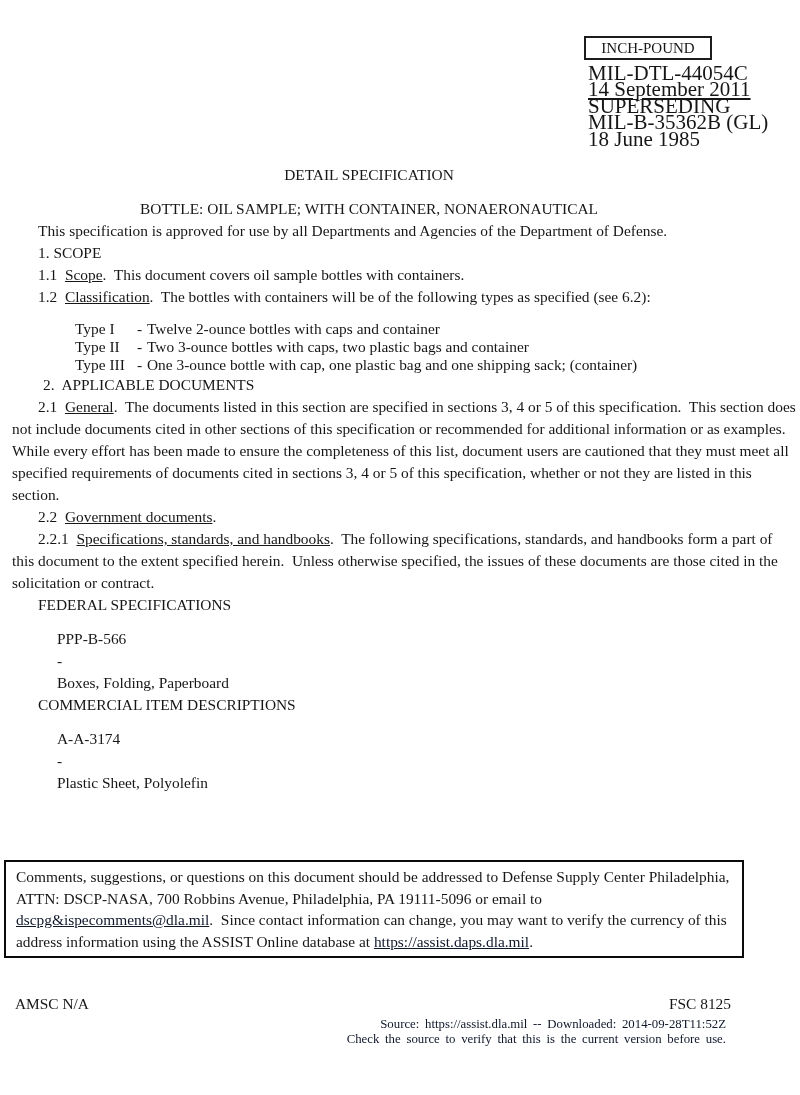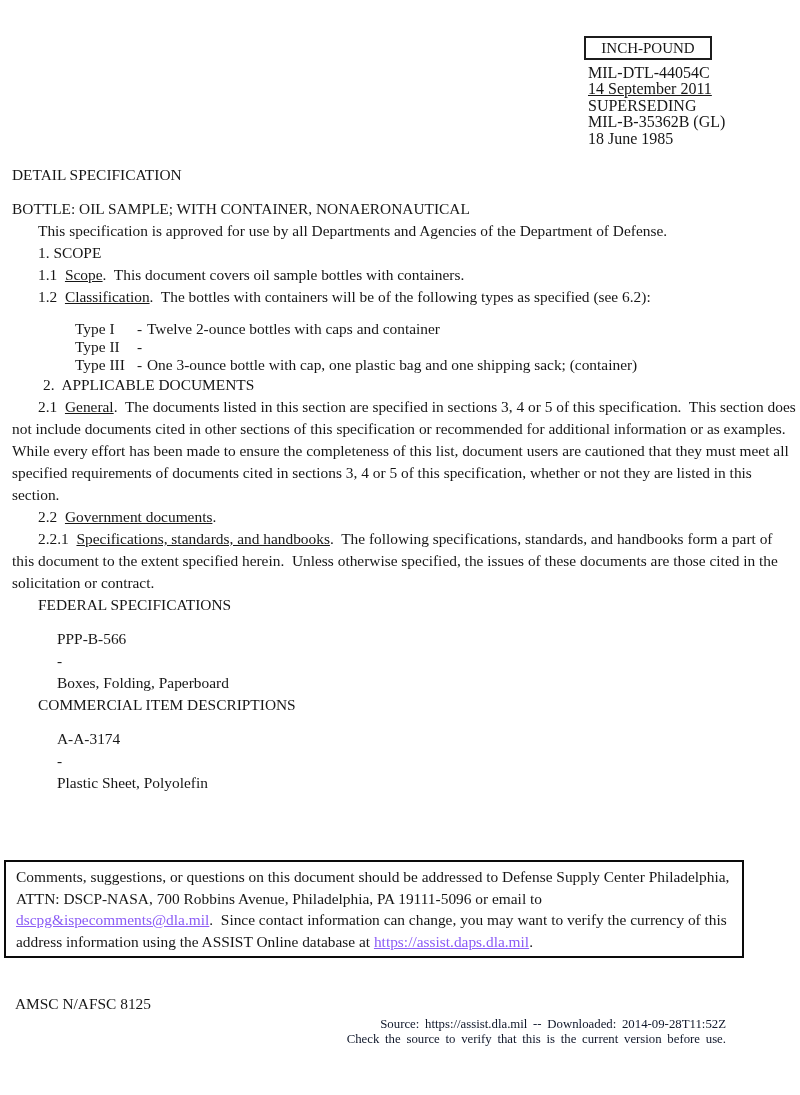--- a/index.html
+++ b/index.html
@@ -24,29 +24,29 @@
     border: 2px solid #1c1c1c;
     text-align: center;
     line-height: 20px;
     font-size: 15px;
   }
   .docid {
     position: absolute;
     left: 588px;
     top: 33px;
     line-height: 16.4px;
-    font-size: 16px;
+    font-size: 21px;
   }
   .doc {
     position: absolute;
     left: 0; top: 0; right: 0; bottom: 0;
     padding: 0 2px 0 12px;
   }
   .doc p { margin: 0; }
-  .center { width: 714px; }
+  .center { width: 714px; text-align: center; }
   .t1 { margin-top: 132px; }
   .t2 { margin-top: 12px; }
   .para { white-space: pre-wrap; text-indent: 26px; }
   .mt12 { margin-top: 12px; }
   .mt13 { margin-top: 13px; }
   .mt9  { margin-top: 9px; }
   .mt30 { margin-top: 30px; }
   .mt34 { margin-top: 34px; }
   .ind31 { text-indent: 31px; }
   .u { text-decoration: underline; }
@@ -58,23 +58,24 @@
   .rcode { width: 98px; flex: none; }
   .rdash { width: 16px; flex: none; }
   .cbox {
     margin: 66px 0 0 -8px;
     width: 716px;
     padding: 4px 10px;
     border: 2px solid #0a0a0a;
     white-space: pre-wrap;
     line-height: 21.5px;
   }
-  .link { color: #8b5cf6; text-decoration: underline; cursor: pointer; }
+  .link { color: #0f172a; text-decoration: underline; cursor: pointer; }
   .footrow {
     display: flex;
+    justify-content: space-between;
     margin-top: 35px;
     padding: 0 67px 0 3px;
   }
   .srcnote {
     margin-top: 2px;
     width: 714px;
     text-align: right;
     color: #0f172a;
     font-size: 12.8px;
     line-height: 15px;
@@ -111,20 +112,21 @@
 
     <div class="typelist">
       <div class="typerow">
           <span class="tlabel">Type I</span>
           <span class="tdash">-</span>
           <span>Twelve 2-ounce bottles with caps and container</span>
         </div>
       <div class="typerow">
           <span class="tlabel">Type II</span>
           <span class="tdash">-</span>
+          <span>Two 3-ounce bottles with caps, two plastic bags and container</span>
         </div>
       <div class="typerow">
           <span class="tlabel">Type III</span>
           <span class="tdash">-</span>
           <span>One 3-ounce bottle with cap, one plastic bag and one shipping sack; (container)</span>
         </div>
     </div>
 
     <p class="para mt13 ind31">2.  APPLICABLE DOCUMENTS</p>
 

